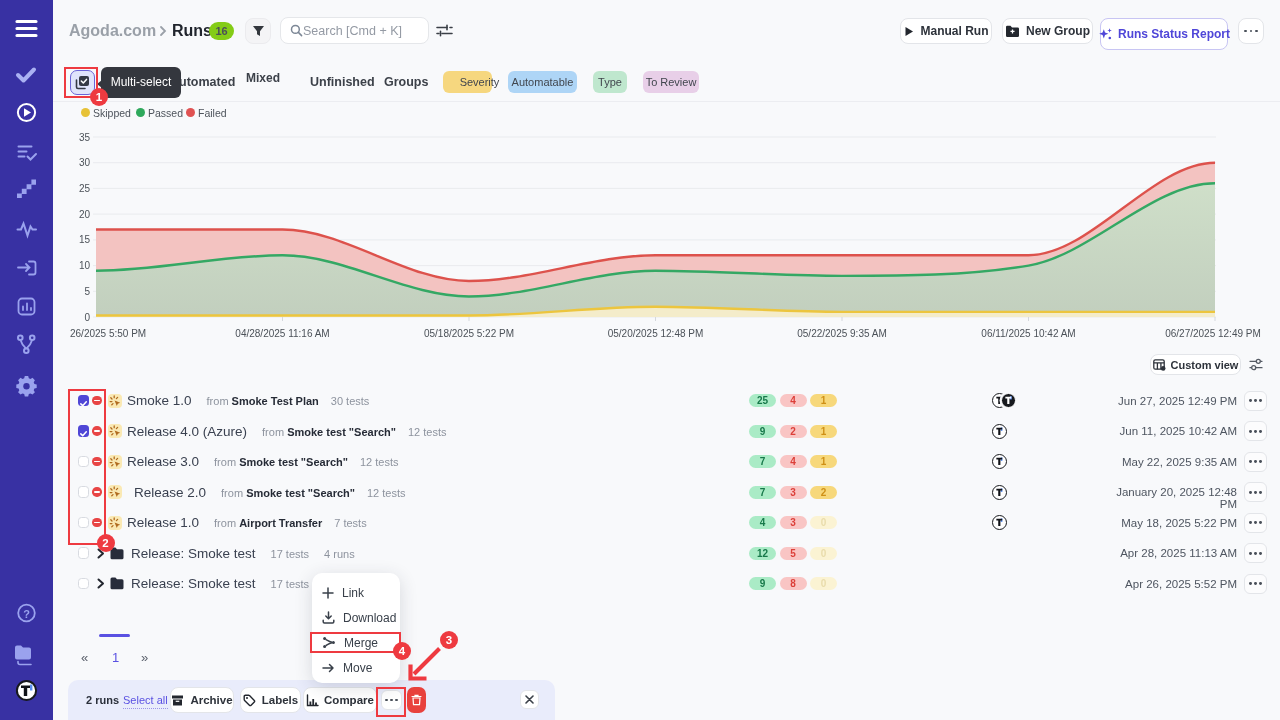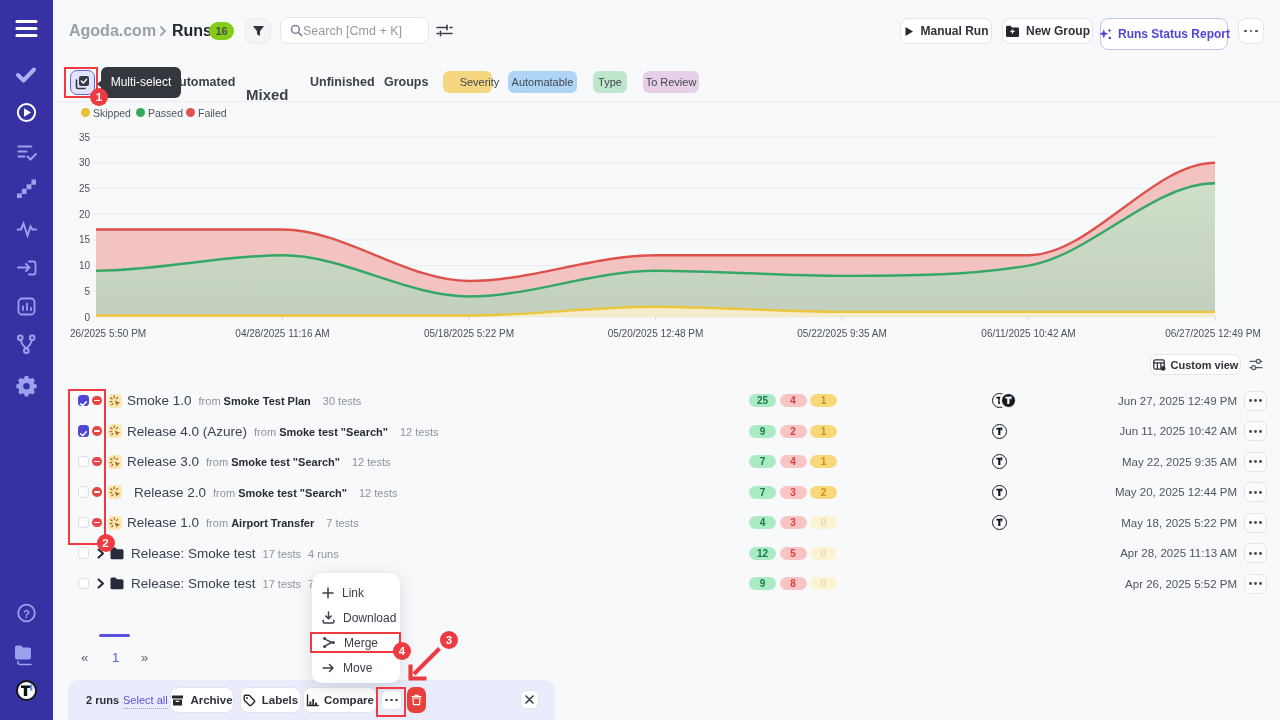--- a/index.html
+++ b/index.html
@@ -11,21 +11,21 @@
 .dots3 i{width:2.8px;height:2.8px;border-radius:50%;background:#4a505a;display:block;}
 .ann{position:absolute;border:2.5px solid #ee3a40;}
 .anncirc{position:absolute;width:18px;height:18px;border-radius:50%;background:#ee3a40;color:#fff;font-size:11.5px;font-weight:bold;display:flex;align-items:center;justify-content:center;z-index:60;}
 .chk{position:absolute;width:11.5px;height:11.5px;border-radius:3.5px;}
 .chk.on{background:#4f46d6;}
 .chk.off{background:#fff;border:1px solid #d8dbe1;}
 .minus{position:absolute;width:9.5px;height:9.5px;border-radius:50%;background:#e84545;}
 .minus::after{content:"";position:absolute;left:2px;top:4px;width:5.5px;height:1.6px;background:#fff;border-radius:1px;}
 .spark{position:absolute;width:14px;height:14px;border-radius:4px;background:#fae9b4;}
 .rowname{font-size:13.5px;color:#3a4150;white-space:nowrap;}.rowflex{position:absolute;display:flex;align-items:baseline;gap:7px;white-space:nowrap;}
-.rowmeta{font-size:11px;color:#8d939e;white-space:nowrap;}
+.rowmeta{font-size:11px;color:#8d939e;white-space:nowrap;margin-left:8px;}
 .rowmeta b{color:#262b36;font-size:11px;}
 .date{position:absolute;font-size:11.5px;color:#4e5560;text-align:right;width:130px;}
 .dotbtn{position:absolute;width:23px;height:20px;border:1px solid #e3e5e9;border-radius:6px;background:#fcfcfd;display:flex;align-items:center;justify-content:center;}
 .av{position:absolute;width:15px;height:15px;border-radius:50%;display:flex;align-items:center;justify-content:center;}
 .mi{position:absolute;left:322px;width:78px;height:25px;display:flex;align-items:center;gap:8px;font-size:12px;color:#39404a;white-space:nowrap;}
 </style></head>
 <body>
 <div class="sidebar"></div>
 <svg class="abs" style="left:0;top:0;" width="53" height="720">
  <g stroke="#fff" stroke-width="3.2" stroke-linecap="round">
@@ -110,21 +110,21 @@
 <div class="abs" style="left:53px;top:101px;width:1227px;border-top:1px solid #ecedf1;"></div>
 <div class="abs" style="left:70px;top:70px;width:25px;height:25px;background:#e0e4fb;border:1.5px solid #6a63d8;border-radius:7px;"></div>
 <svg class="abs" style="left:75px;top:75px;" width="15" height="15" viewBox="0 0 15 15">
     <path d="M1.5,5v7a1.5,1.5 0 0 0 1.5,1.5h7" stroke="#353a45" stroke-width="1.6" fill="none" stroke-linecap="round"></path>
     <rect x="4" y="1" width="10" height="10" rx="2" fill="#353a45"></rect>
     <path d="M6.3,6l2,2 3.2,-3.6" stroke="#fff" stroke-width="1.5" fill="none" stroke-linecap="round" stroke-linejoin="round"></path>
   </svg>
 <div class="abs" style="left:96.5px;top:79.5px;width:0;height:0;border-top:4.5px solid transparent;border-bottom:4.5px solid transparent;border-right:5.5px solid #34373e;"></div>
 <div class="abs" style="left:101px;top:66.5px;width:80px;height:31px;background:#34373e;border-radius:6px;color:#fff;font-size:12px;display:flex;align-items:center;justify-content:center;z-index:50;">Multi-select</div>
 <div class="abs" style="left:170px;top:75px;font-size:12.5px;font-weight:bold;color:#3c4149;white-space:nowrap;">Automated</div>
-<div class="abs" style="left:246px;top:86px;font-size:15px;font-weight:bold;color:#3c4149;white-space:nowrap;">Mixed</div>
+<div class="abs" style="left:246px;top:71px;font-size:12px;font-weight:bold;color:#3c4149;white-space:nowrap;">Mixed</div>
 <div class="abs" style="left:310px;top:75px;font-size:12.5px;font-weight:bold;color:#3c4149;white-space:nowrap;">Unfinished</div>
 <div class="abs" style="left:384px;top:75px;font-size:12.5px;font-weight:bold;color:#3c4149;white-space:nowrap;">Groups</div>
 <div class="abs" style="left:443px;top:71px;width:49px;height:22px;white-space:nowrap;background:#f6d77f;border-radius:6px;font-size:11px;color:#41464e;display:flex;align-items:center;justify-content:center;padding-left:24px;">Severity</div>
 <div class="abs" style="left:508px;top:71px;width:69px;height:22px;white-space:nowrap;background:#aed5f6;border-radius:6px;font-size:11px;color:#41464e;display:flex;align-items:center;justify-content:center;">Automatable</div>
 <div class="abs" style="left:593px;top:71px;width:34px;height:22px;white-space:nowrap;background:#bfe7ce;border-radius:6px;font-size:11px;color:#41464e;display:flex;align-items:center;justify-content:center;">Type</div>
 <div class="abs" style="left:643px;top:71px;width:56px;height:22px;white-space:nowrap;background:#e8cfe8;border-radius:6px;font-size:11px;color:#41464e;display:flex;align-items:center;justify-content:center;">To Review</div>
 
 <div class="abs" style="left:81px;top:108px;width:9px;height:9px;border-radius:50%;background:#e7c237;"></div>
 <div class="abs" style="left:93px;top:107px;font-size:10.5px;color:#4e545c;">Skipped</div>
 <div class="abs" style="left:136px;top:108px;width:9px;height:9px;border-radius:50%;background:#2fa95c;"></div>
@@ -299,21 +299,21 @@
   </div>
 <div class="pill" style="left:749px;top:485.7px;background:#aaebc6;color:#17794a;">7</div>
 <div class="pill" style="left:779.5px;top:485.7px;background:#f9c5c4;color:#dc3f39;">3</div>
 <div class="pill" style="left:810px;top:485.7px;background:#f7d87b;color:#cf9016;">2</div>
 <div class="av" style="left:992px;top:484.7px;background:#fff;border:1.6px solid #17191d;box-shadow:0 0 0 1.5px #f8f9fb;z-index:2;">
     <svg width="9" height="9" viewBox="0 0 10 10">
       <rect x="6.4" y="0.4" width="1.8" height="4" fill="#5b8ef0"></rect>
       <path d="M1.5,0.8h6.6v2h-2.1v6h-2.4v-6H1.5z" fill="#101217"></path>
     </svg>
   </div>
-<div class="date" style="left:1107px;top:486.2px;">May 20, 2025 12:44 PM</div>
+<div class="date" style="left:1107px;top:486.2px;">January 20, 2025 12:48 PM</div>
 <div class="dotbtn" style="left:1244px;top:482.2px;">
     <span class="dots3">
       <i></i>
       <i></i>
       <i></i>
     </span>
   </div>
 <div class="chk off" style="left:77.5px;top:516.7px;"></div>
 <div class="minus" style="left:92px;top:517.7px;"></div>
 <div class="spark" style="left:108px;top:515.7px;"><svg width="14" height="14" viewBox="0 0 14 14">

